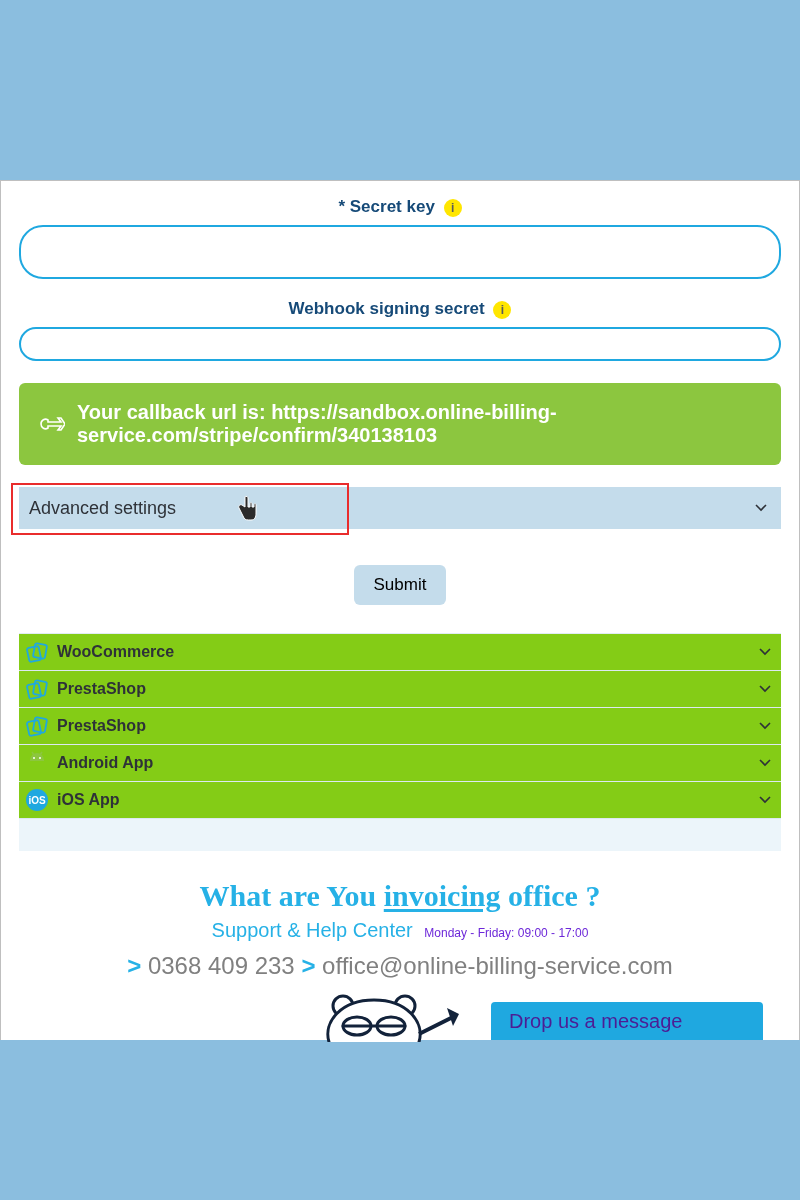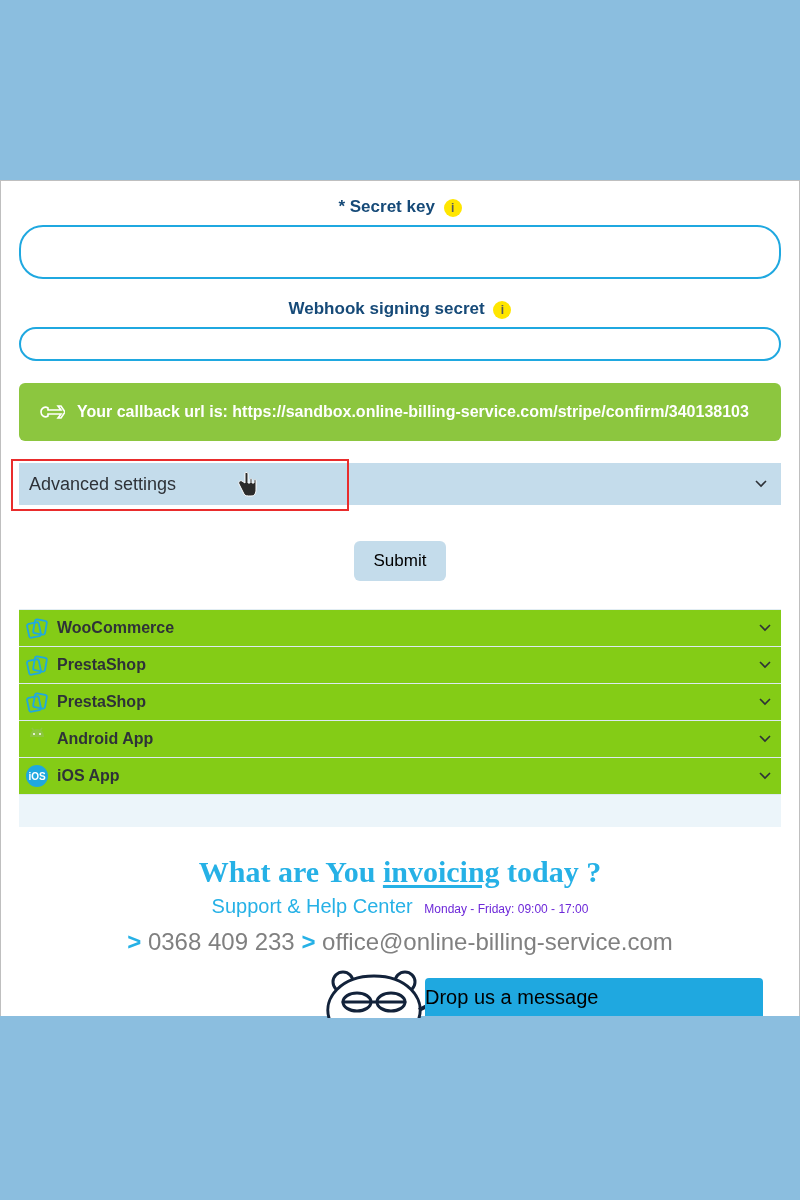--- a/index.html
+++ b/index.html
@@ -49,21 +49,21 @@
   .round-input.big { height: 54px; }
   .round-input.small { height: 34px; }
 
   .callback-bar {
     background: #8cc63f;
     color: #fff;
     border-radius: 6px;
     padding: 18px 20px;
     margin-top: 22px;
     font-weight: 700;
-    font-size: 16px;
+    font-size: 20px;
     display: flex;
     align-items: center;
     gap: 12px;
   }
   .hand-icon svg { display: block; }
 
   .adv-wrap { margin-top: 22px; position: relative; }
   .adv-bar {
     background: #c4dceb;
     height: 42px;
@@ -158,26 +158,27 @@
     margin-top: 10px;
   }
   .bear {
     position: absolute;
     left: 300px; bottom: -2px;
     width: 140px; height: 48px;
   }
   .drop-msg {
     position: absolute;
     right: 18px; bottom: 0;
-    width: 338px; height: 38px;
+    width: 272px; height: 38px;
     background: #1fa8e0;
-    color: #000000;
+    color: #4c1d95;
     font-size: 20px;
     display: flex;
     align-items: center;
+    padding-left: 18px;
     border-top-left-radius: 4px;
     border-top-right-radius: 4px;
     cursor: pointer;
   }
   .bottom-spacer { flex: 1; }
 </style>
 </head>
 <body>
 
 <div class="top-spacer"></div>
@@ -307,21 +308,21 @@
         </span>
         <span class="chevron"><svg width="12" height="8" viewBox="0 0 12 8">
             <path d="M1 1 L6 6 L11 1" fill="none" stroke="#2e3238" stroke-width="1.6"></path>
           </svg></span>
       </div>
     </div>
   <div class="int-footer-space"></div>
 
   <div class="footer">
     <div class="tagline">
-      <span>What are You </span><span class="u">invoicing</span><span> today ?</span>
+      <span>What are You </span><span class="u">invoicing</span><span> office ?</span>
     </div>
     <div class="support-line">
       <span>Support &amp; Help Center</span>
       <span class="support-hours">Monday - Friday: 09:00 - 17:00</span>
     </div>
     <div class="contact-line">
       <span class="gt">&gt;</span>
       <span>0368 409 233</span>
       <span class="gt"> &gt; </span>
       <span>office@online-billing-service.com</span>

